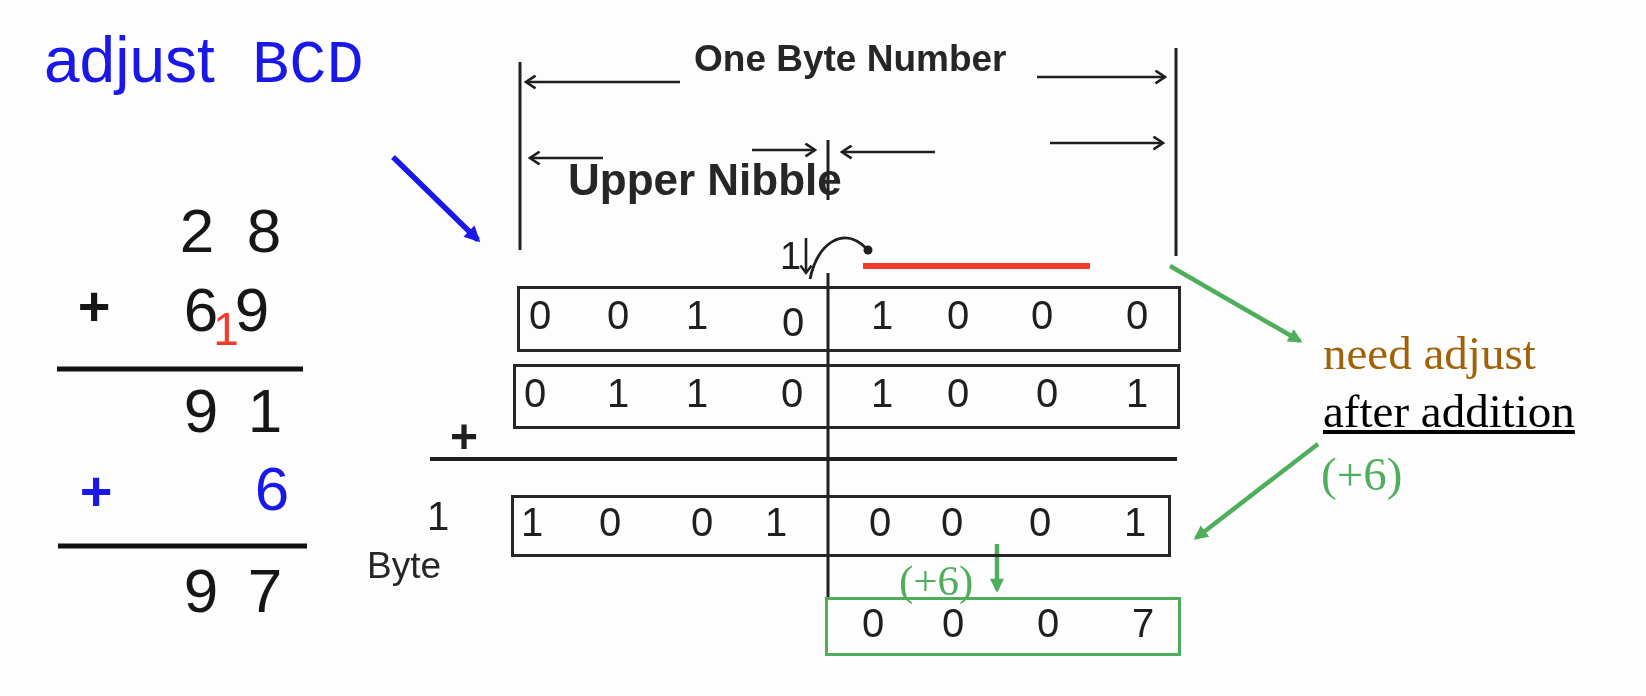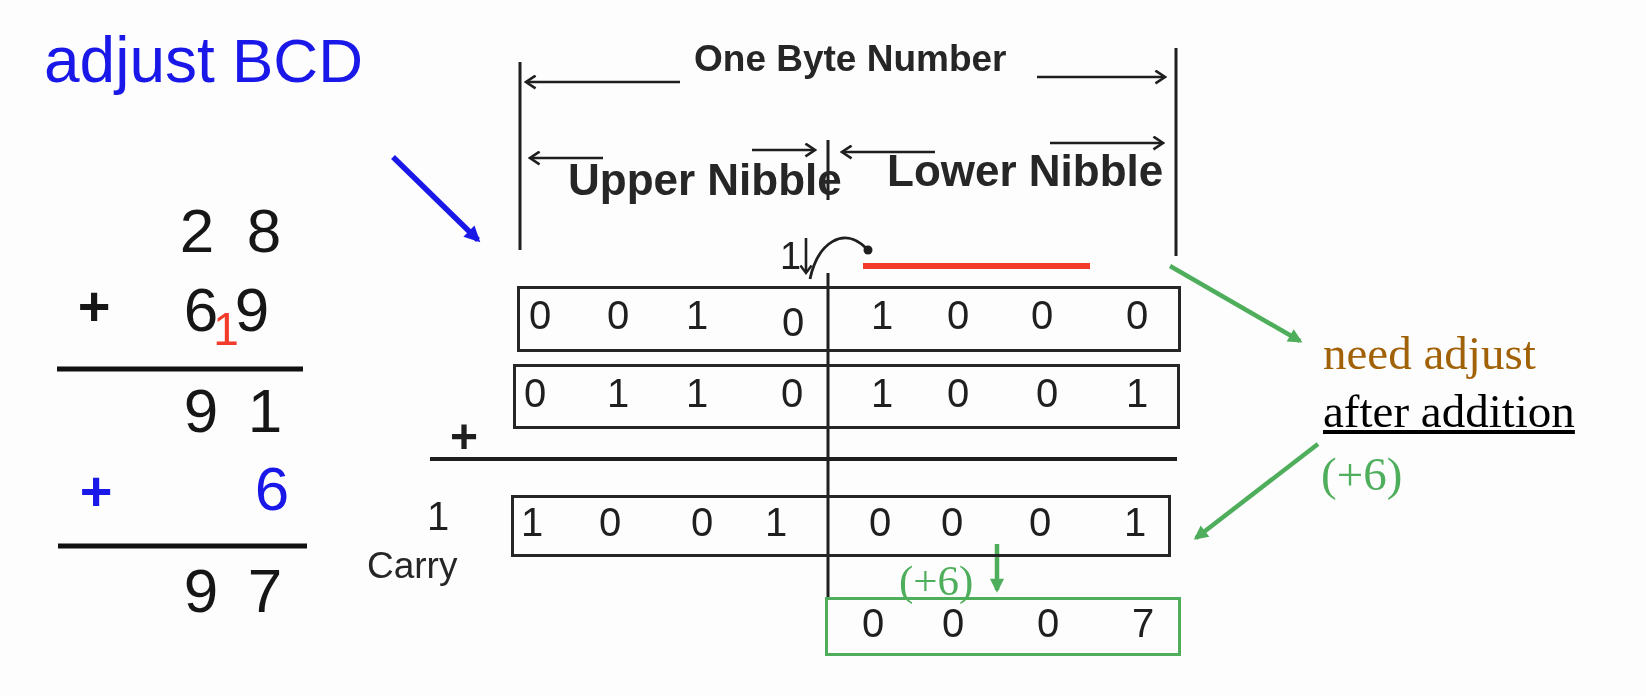--- a/index.html
+++ b/index.html
@@ -4,21 +4,21 @@
 <style>
   html,body{margin:0;padding:0;background:#ffffff;}
   .canvas{
     position:relative;width:1646px;height:696px;background:#fdfdfd;overflow:hidden;
     font-family:"Liberation Sans",sans-serif;
   }
   .abs{position:absolute;line-height:1;white-space:nowrap;}
   svg.overlay{position:absolute;left:0;top:0;}
   
   .t-sans{font-family:"Liberation Sans",sans-serif;font-size:64px;}
-  .t-serif{font-family:Liberation Sans, sans-serif;font-size:62px;}
+  .t-serif{font-family:Liberation Mono, monospace;font-size:62px;}
   .t-arith{font-family:"Liberation Serif",serif;font-size:58px;}
   
   .dec{font-size:62px;color:#161616;width:40px;text-align:center;}
   .dec-plus{font-size:56px;font-weight:700;color:#161616;width:40px;text-align:center;}
   .dec-sub{font-size:46px;width:28px;text-align:center;}
   
   .bit{font-size:40px;color:#1f1f1f;width:34px;text-align:center;}
   .lbl{font-size:44px;font-weight:700;color:#262626;}
   .box{position:absolute;border:3px solid #262626;background:transparent;}
   .gbox{position:absolute;border:3px solid;background:transparent;}
@@ -102,21 +102,20 @@
   <div class="abs dec" style="left:245px;top:380px;">1</div>
 
   <div class="abs dec-plus" style="left:76px;top:463px;color:#1a18e8;">+</div>
   <div class="abs dec" style="left:252px;top:458px;color:#1a18e8;">6</div>
 
   <div class="abs dec" style="left:181px;top:560px;">9</div>
   <div class="abs dec" style="left:245px;top:560px;">7</div>
 
   <div class="abs lbl" style="left:694px;top:40px;font-size:37px;">One Byte Number</div>
   <div class="abs lbl" style="left:568px;top:158px;">Upper Nibble</div>
-  <div class="abs lbl" style="left:887px;top:149px;">Lower Nibble</div>
   <div class="abs" style="left:780px;top:237px;font-size:38px;color:#1f1f1f;">1</div>
 
   <div class="box" style="left:517px;top:286px;width:658px;height:60px;"></div>
   <div class="box" style="left:513px;top:364px;width:661px;height:59px;"></div>
   <div class="box" style="left:511px;top:495px;width:654px;height:56px;"></div>
   <div class="gbox" style="left:825px;top:597px;width:350px;height:53px;border-color:#4fae5c;"></div>
 
   <div class="abs bit" style="left:523px;top:295px;">0</div>
   <div class="abs bit" style="left:601px;top:295px;">0</div>
   <div class="abs bit" style="left:680px;top:295px;">1</div>
@@ -130,21 +129,21 @@
   <div class="abs bit" style="left:601px;top:373px;">1</div>
   <div class="abs bit" style="left:680px;top:373px;">1</div>
   <div class="abs bit" style="left:775px;top:373px;">0</div>
   <div class="abs bit" style="left:865px;top:373px;">1</div>
   <div class="abs bit" style="left:941px;top:373px;">0</div>
   <div class="abs bit" style="left:1030px;top:373px;">0</div>
   <div class="abs bit" style="left:1120px;top:373px;">1</div>
 
   <div class="abs" style="left:444px;top:413px;font-size:48px;font-weight:700;color:#1f1f1f;width:40px;text-align:center;">+</div>
   <div class="abs" style="left:420px;top:496px;font-size:40px;color:#1f1f1f;width:36px;text-align:center;">1</div>
-  <div class="abs" style="left:367px;top:547px;font-size:37px;color:#262626;">Carry</div>
+  <div class="abs" style="left:367px;top:547px;font-size:37px;color:#262626;">Byte</div>
 
   <div class="abs bit" style="left:515px;top:502px;">1</div>
   <div class="abs bit" style="left:593px;top:502px;">0</div>
   <div class="abs bit" style="left:685px;top:502px;">0</div>
   <div class="abs bit" style="left:759px;top:502px;">1</div>
   <div class="abs bit" style="left:863px;top:502px;">0</div>
   <div class="abs bit" style="left:935px;top:502px;">0</div>
   <div class="abs bit" style="left:1023px;top:502px;">0</div>
   <div class="abs bit" style="left:1118px;top:502px;">1</div>
 

